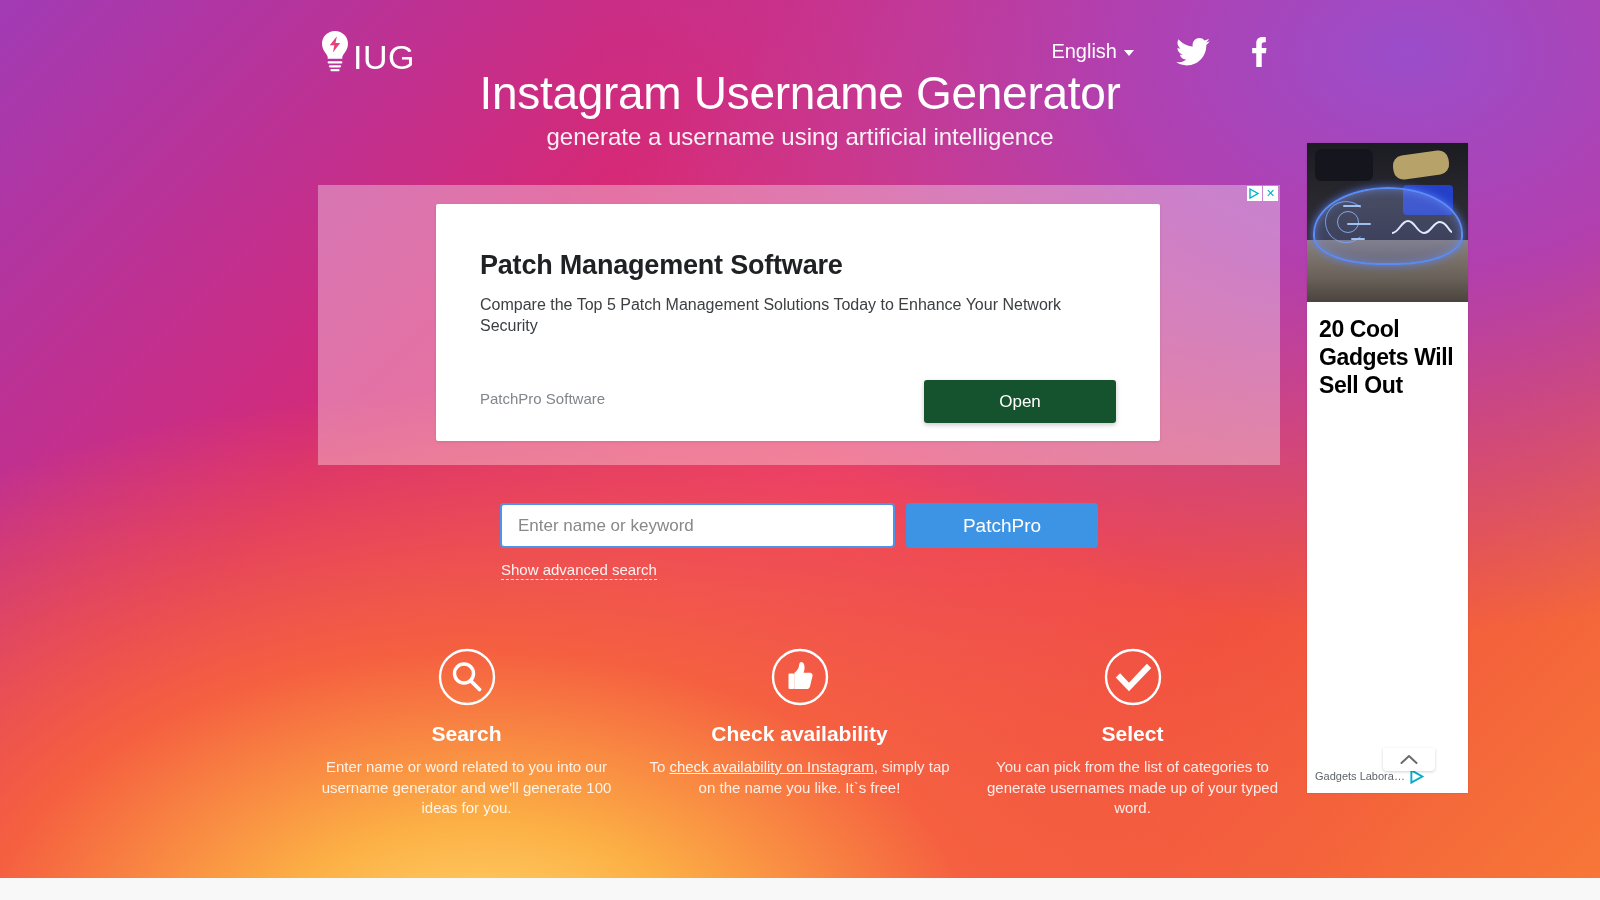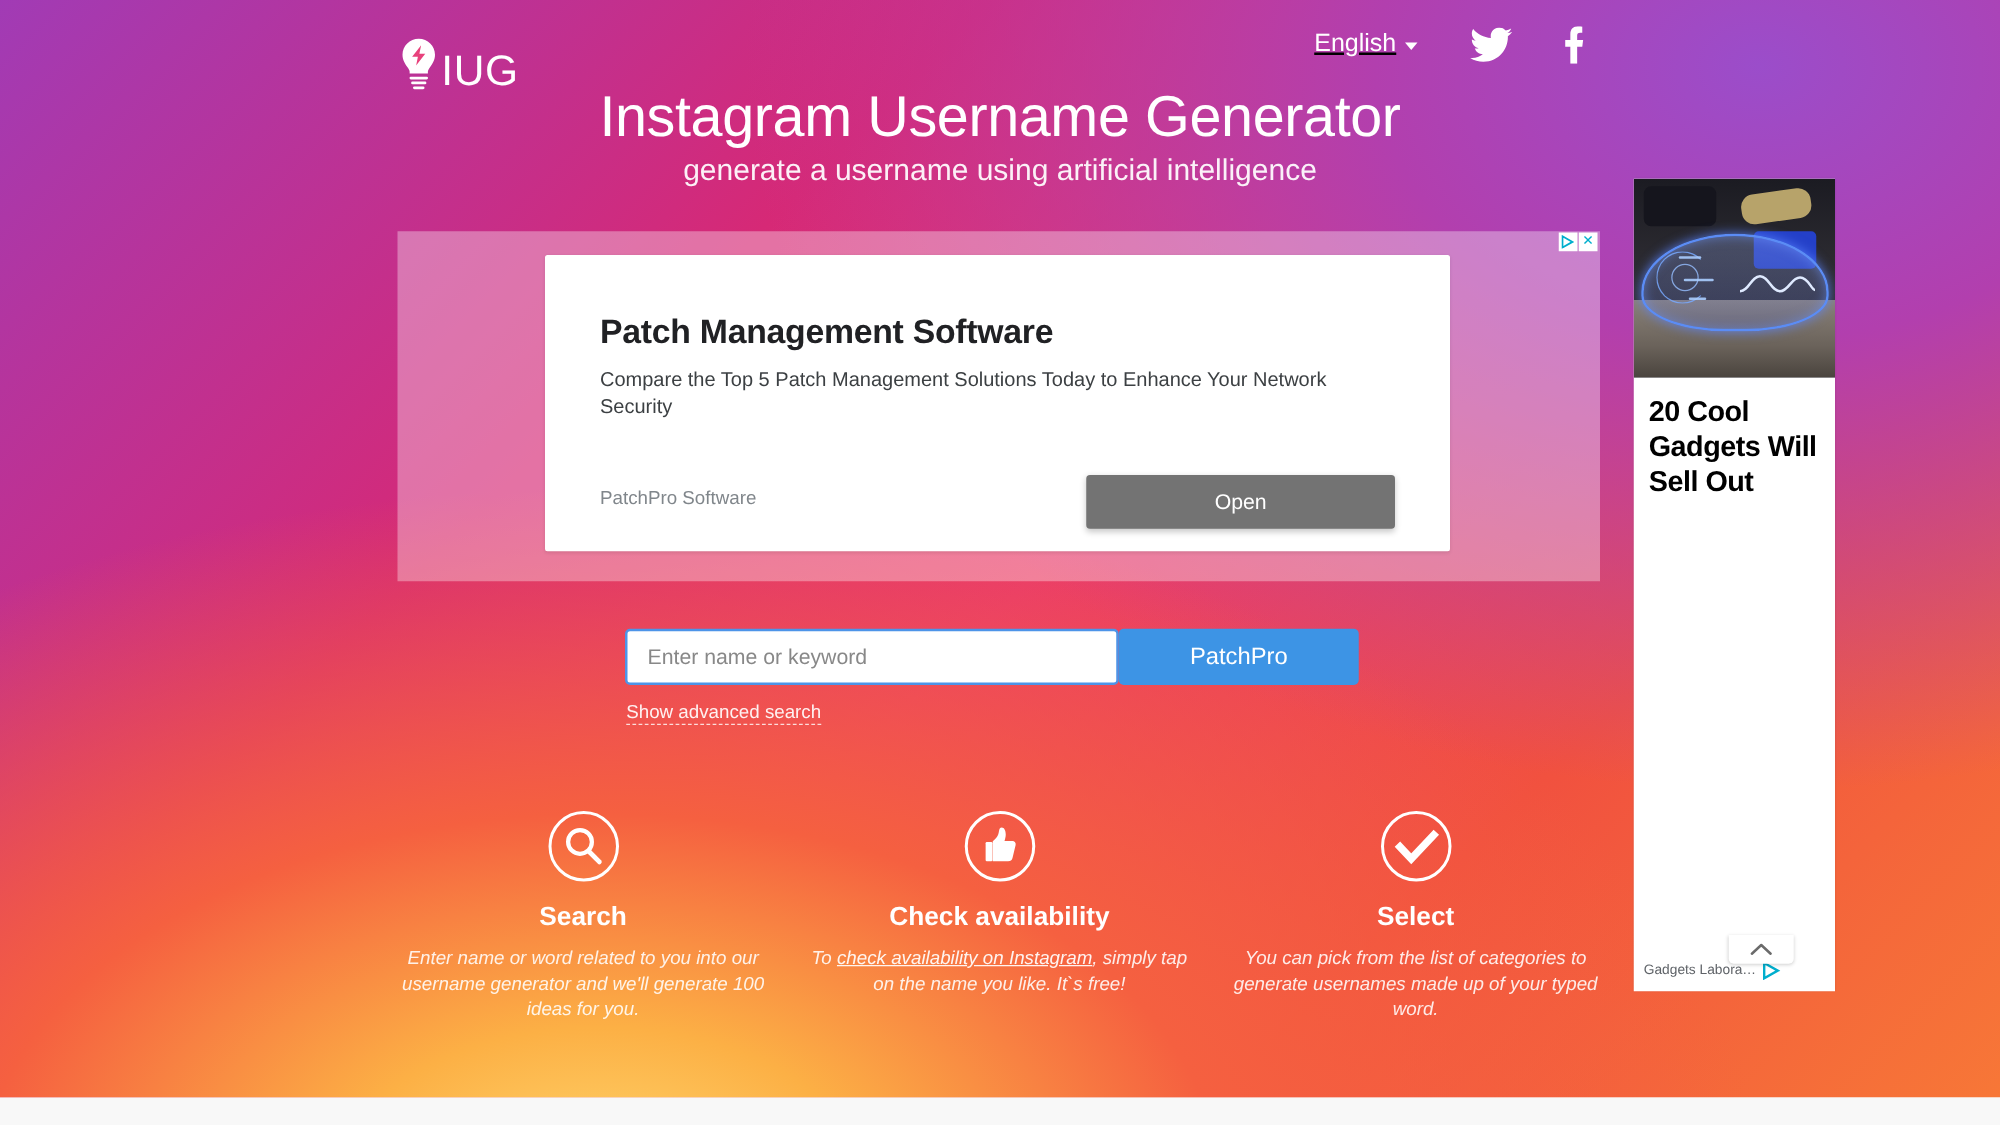--- a/index.html
+++ b/index.html
@@ -54,25 +54,24 @@
     color: #ffffff;
     font-size: 34px;
     font-weight: 400;
     letter-spacing: 0.5px;
     line-height: 1;
   }
 
   #header-right {
     position: absolute;
     right: 328px;
-    top: 20px;
+    top: 36px;
     display: flex;
     align-items: center;
     gap: 0px;
-    text-decoration: underline;
   }
   .lang-select {
     display: flex;
     align-items: center;
     gap: 7px;
     color: #ffffff;
     font-size: 20px;
     cursor: pointer;
     padding: 4px 6px;
   }
@@ -172,39 +171,40 @@
     position: absolute;
     left: 44px;
     bottom: 34px;
     font-size: 15px;
     color: #80868b;
   }
   #ad-open-btn {
     position: absolute;
     right: 44px;
     bottom: 18px;
-    width: 247px;
+    width: 192px;
     height: 43px;
-    background: #737373;
+    background: #14532d;
     color: #ffffff;
     border: none;
     border-radius: 3px;
     font-size: 17px;
     font-family: "Liberation Sans", sans-serif;
     cursor: pointer;
     box-shadow: 0 2px 5px rgba(0,0,0,0.22);
   }
 
   
   #search-row {
     position: absolute;
     left: 500px;
     top: 503px;
     display: flex;
     align-items: flex-start;
+    gap: 11px;
   }
   #search-input {
     width: 395px;
     height: 45px;
     border: 2px solid #4d94e8;
     border-radius: 4px;
     background: #ffffff;
     padding: 0 16px;
     font-size: 17px;
     font-family: "Liberation Sans", sans-serif;
@@ -251,21 +251,20 @@
   .feature h3 {
     font-size: 21px;
     font-weight: 700;
     margin-bottom: 11px;
   }
   .feature p {
     font-size: 15px;
     line-height: 1.38;
     color: rgba(255,255,255,0.88);
     padding: 0 12px;
-    font-style: italic;
   }
   .feature p a {
     color: rgba(255,255,255,0.92);
     text-decoration: underline;
     cursor: pointer;
   }
 
   
   #side-ad {
     position: absolute;

